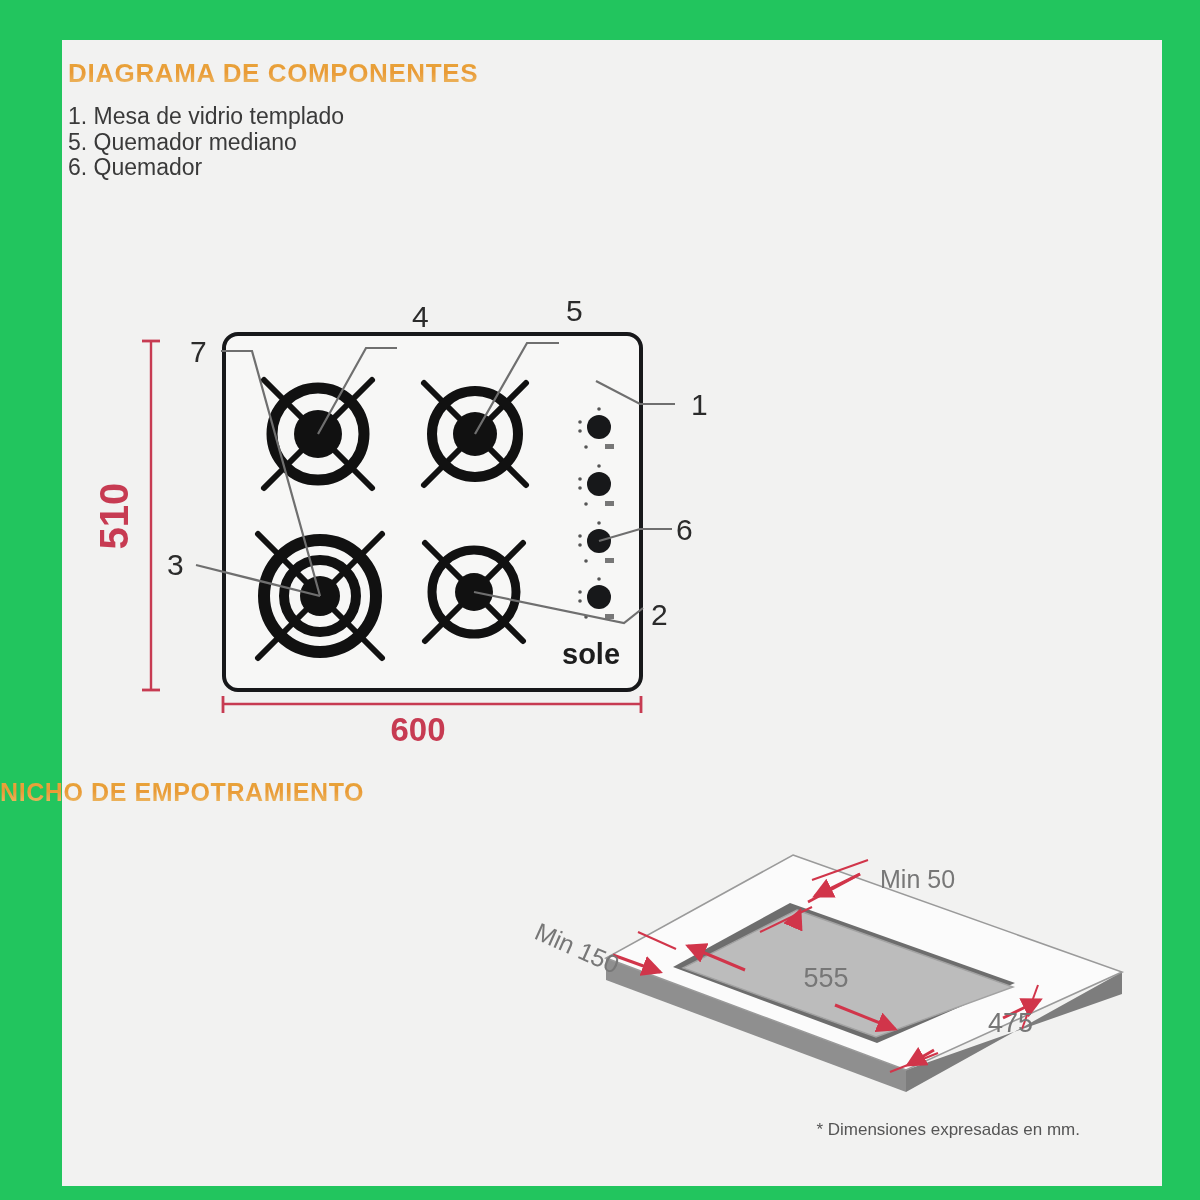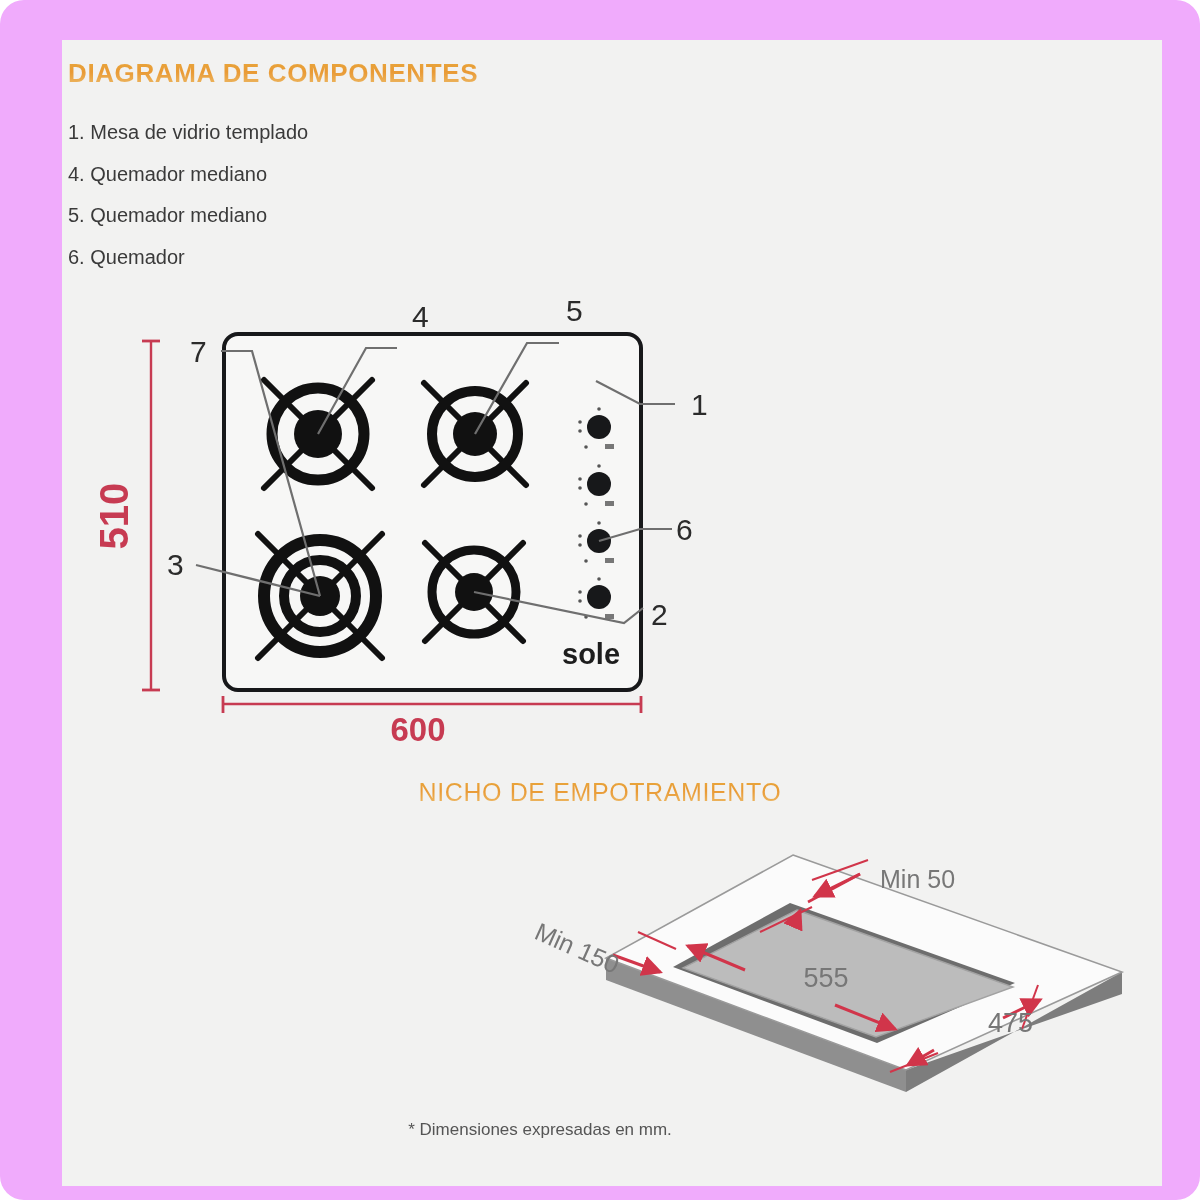--- a/index.html
+++ b/index.html
@@ -1,69 +1,65 @@
 <!DOCTYPE html>
 <html><head>
 <meta charset="utf-8">
 <title>Diagrama de Componentes</title>
 <style>
   html,body{margin:0;padding:0;background:#ffffff;}
   body{width:1200px;height:1200px;overflow:hidden;
        font-family:"Liberation Sans","DejaVu Sans",sans-serif;}
-  #page{position:relative;width:1200px;height:1200px;background:#f0abfc;border-radius:24px;}
+  #page{position:relative;width:1200px;height:1200px;background:#22c55e;}
 
   
   #panel{position:absolute;left:62px;top:40px;width:1100px;height:1146px;
          background:#f2f2f1;}
 
   
   #title-components{position:absolute;left:68px;top:58px;
       font-size:26px;font-weight:bold;letter-spacing:.6px;
       background:linear-gradient(180deg,#e8a93e 0%,#e99a35 45%,#edc071 100%);
       -webkit-background-clip:text;background-clip:text;color:#e09a3b;
       -webkit-text-fill-color:transparent;}
   @supports not (background-clip:text){#title-components{color:#e09a3b;}}
 
   #legend{position:absolute;left:68px;top:104px;width:520px;}
-  .legend-row{font-size:20px;line-height:25.5px;color:#3a3a3a;white-space:nowrap;margin-top:16px;}
+  .legend-row{font-size:23px;line-height:25.5px;color:#3a3a3a;white-space:nowrap;}
   .legend-row .num{display:inline-block;}
 
   
-  #title-niche{position:absolute;left:0;top:778px;width:1200px;text-align:center;
-      font-size:25px;font-weight:normal;letter-spacing:.6px;
+  #title-niche{position:absolute;left:0;top:778px;width:1200px;text-align:left;
+      font-size:25px;font-weight:bold;letter-spacing:.6px;
       background:linear-gradient(180deg,#e8a93e 0%,#e99a35 45%,#edc071 100%);
       -webkit-background-clip:text;background-clip:text;color:#e09a3b;
       -webkit-text-fill-color:transparent;}
   @supports not (background-clip:text){#title-niche{color:#e09a3b;}}
 
-  #footnote{position:absolute;left:0;top:1120px;width:1080px;text-align:center;
+  #footnote{position:absolute;left:0;top:1120px;width:1080px;text-align:right;
       font-size:17px;color:#555;}
 
   
   .canvas{position:absolute;left:0;top:0;width:1200px;height:1200px;
           pointer-events:none;}
   .lbl{font-family:"Liberation Sans","DejaVu Sans",sans-serif;}
 </style>
 </head>
 <body>
 
 <div id="page">
 
   <div id="panel"></div>
 
   <div id="title-components">DIAGRAMA DE COMPONENTES</div>
 
   <div id="legend">
     <div class="legend-row">
       <span class="num">1.</span>
       <span>Mesa de vidrio templado</span>
-    </div>
-    <div class="legend-row">
-      <span class="num">4.</span>
-      <span>Quemador mediano</span>
     </div>
     <div class="legend-row">
       <span class="num">5.</span>
       <span>Quemador mediano</span>
     </div>
     <div class="legend-row">
       <span class="num">6.</span>
       <span>Quemador</span>
     </div>
   </div>

